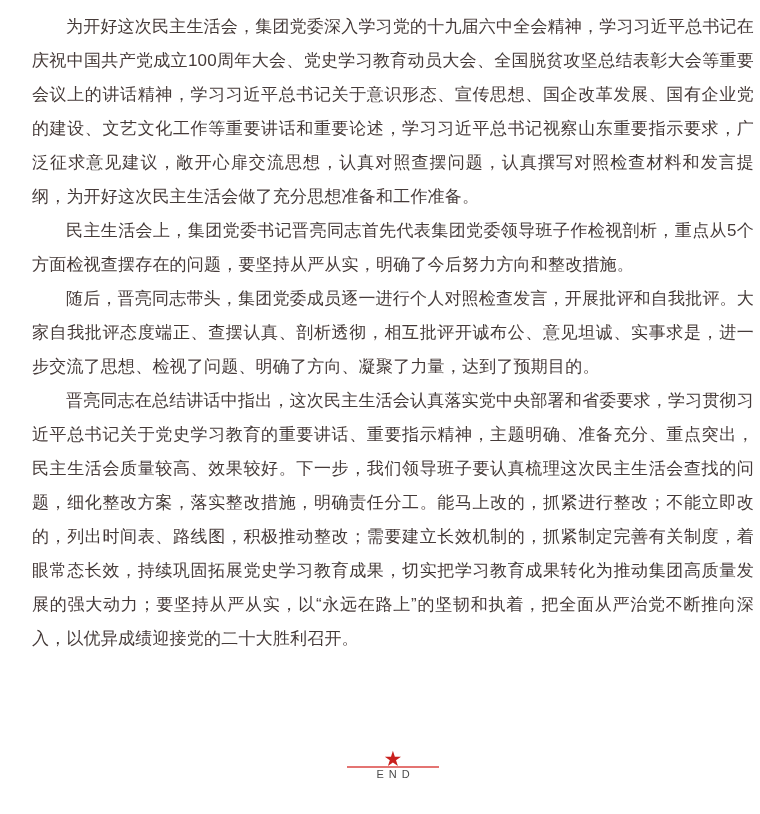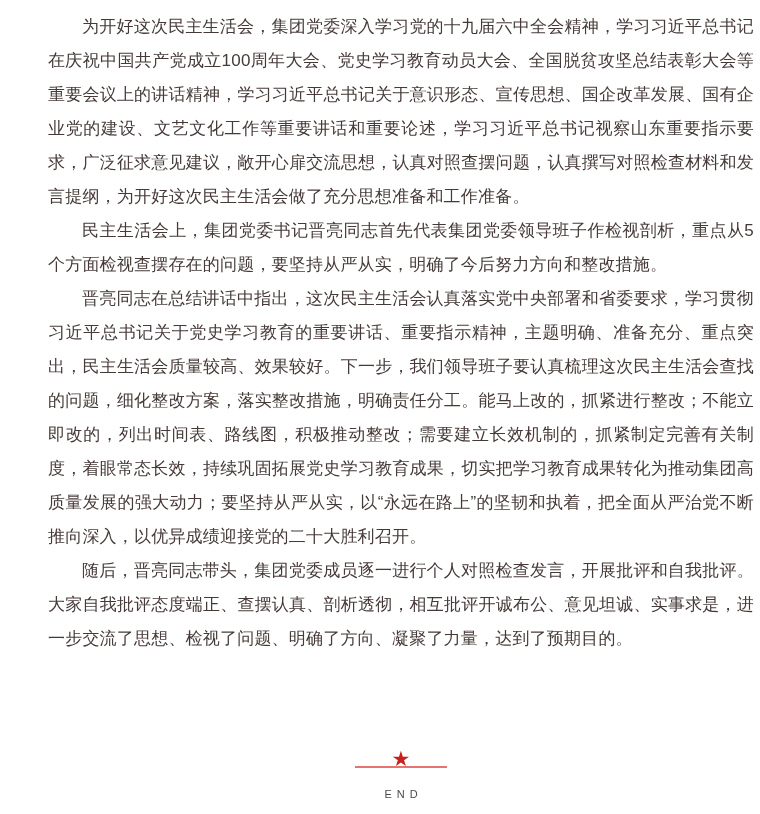--- a/index.html
+++ b/index.html
@@ -7,21 +7,21 @@
     padding: 0;
     background: #ffffff;
   }
   body {
     width: 760px;
     height: 814px;
     overflow: hidden;
     font-family: "Liberation Sans", sans-serif;
   }
   .article {
-    padding: 10px 6px 0 48px;
+    padding: 10px 6px 0 32px;
   }
   .article p {
     margin: 0;
     font-size: 17px;
     line-height: 34px;
     color: #453a38;
     text-align: justify;
     text-indent: 2em;
     letter-spacing: 0.2px;
   }
@@ -40,37 +40,37 @@
     z-index: 2;
   }
   .end-line {
     width: 92px;
     height: 0;
     border: none;
     border-top: 2px solid #e47472;
     margin: -1px 0 0 0;
   }
   .end-label {
-    margin-top: 20px;
+    margin-top: 0;
     font-size: 11px;
     line-height: 12px;
     letter-spacing: 5px;
     padding-left: 5px; 
     color: #4a4a4a;
     font-family: "Liberation Sans", sans-serif;
     text-align: right;
   }
 </style>
 </head>
 <body>
 
 <main class="article">
   <p>为开好这次民主生活会，集团党委深入学习党的十九届六中全会精神，学习习近平总书记在庆祝中国共产党成立100周年大会、党史学习教育动员大会、全国脱贫攻坚总结表彰大会等重要会议上的讲话精神，学习习近平总书记关于意识形态、宣传思想、国企改革发展、国有企业党的建设、文艺文化工作等重要讲话和重要论述，学习习近平总书记视察山东重要指示要求，广泛征求意见建议，敞开心扉交流思想，认真对照查摆问题，认真撰写对照检查材料和发言提纲，为开好这次民主生活会做了充分思想准备和工作准备。</p>
   <p>民主生活会上，集团党委书记晋亮同志首先代表集团党委领导班子作检视剖析，重点从5个方面检视查摆存在的问题，要坚持从严从实，明确了今后努力方向和整改措施。</p>
+  <p>随后，晋亮同志带头，集团党委成员逐一进行个人对照检查发言，开展批评和自我批评。大家自我批评态度端正、查摆认真、剖析透彻，相互批评开诚布公、意见坦诚、实事求是，进一步交流了思想、检视了问题、明确了方向、凝聚了力量，达到了预期目的。</p>
   <p>晋亮同志在总结讲话中指出，这次民主生活会认真落实党中央部署和省委要求，学习贯彻习近平总书记关于党史学习教育的重要讲话、重要指示精神，主题明确、准备充分、重点突出，民主生活会质量较高、效果较好。下一步，我们领导班子要认真梳理这次民主生活会查找的问题，细化整改方案，落实整改措施，明确责任分工。能马上改的，抓紧进行整改；不能立即改的，列出时间表、路线图，积极推动整改；需要建立长效机制的，抓紧制定完善有关制度，着眼常态长效，持续巩固拓展党史学习教育成果，切实把学习教育成果转化为推动集团高质量发展的强大动力；要坚持从严从实，以“永远在路上”的坚韧和执着，把全面从严治党不断推向深入，以优异成绩迎接党的二十大胜利召开。</p>
-  <p>随后，晋亮同志带头，集团党委成员逐一进行个人对照检查发言，开展批评和自我批评。大家自我批评态度端正、查摆认真、剖析透彻，相互批评开诚布公、意见坦诚、实事求是，进一步交流了思想、检视了问题、明确了方向、凝聚了力量，达到了预期目的。</p>
 
   <div class="end-marker">
     <span class="end-star">★</span>
     <hr class="end-line">
     <span class="end-label">END</span>
   </div>
 </main>
 
 </body></html>

